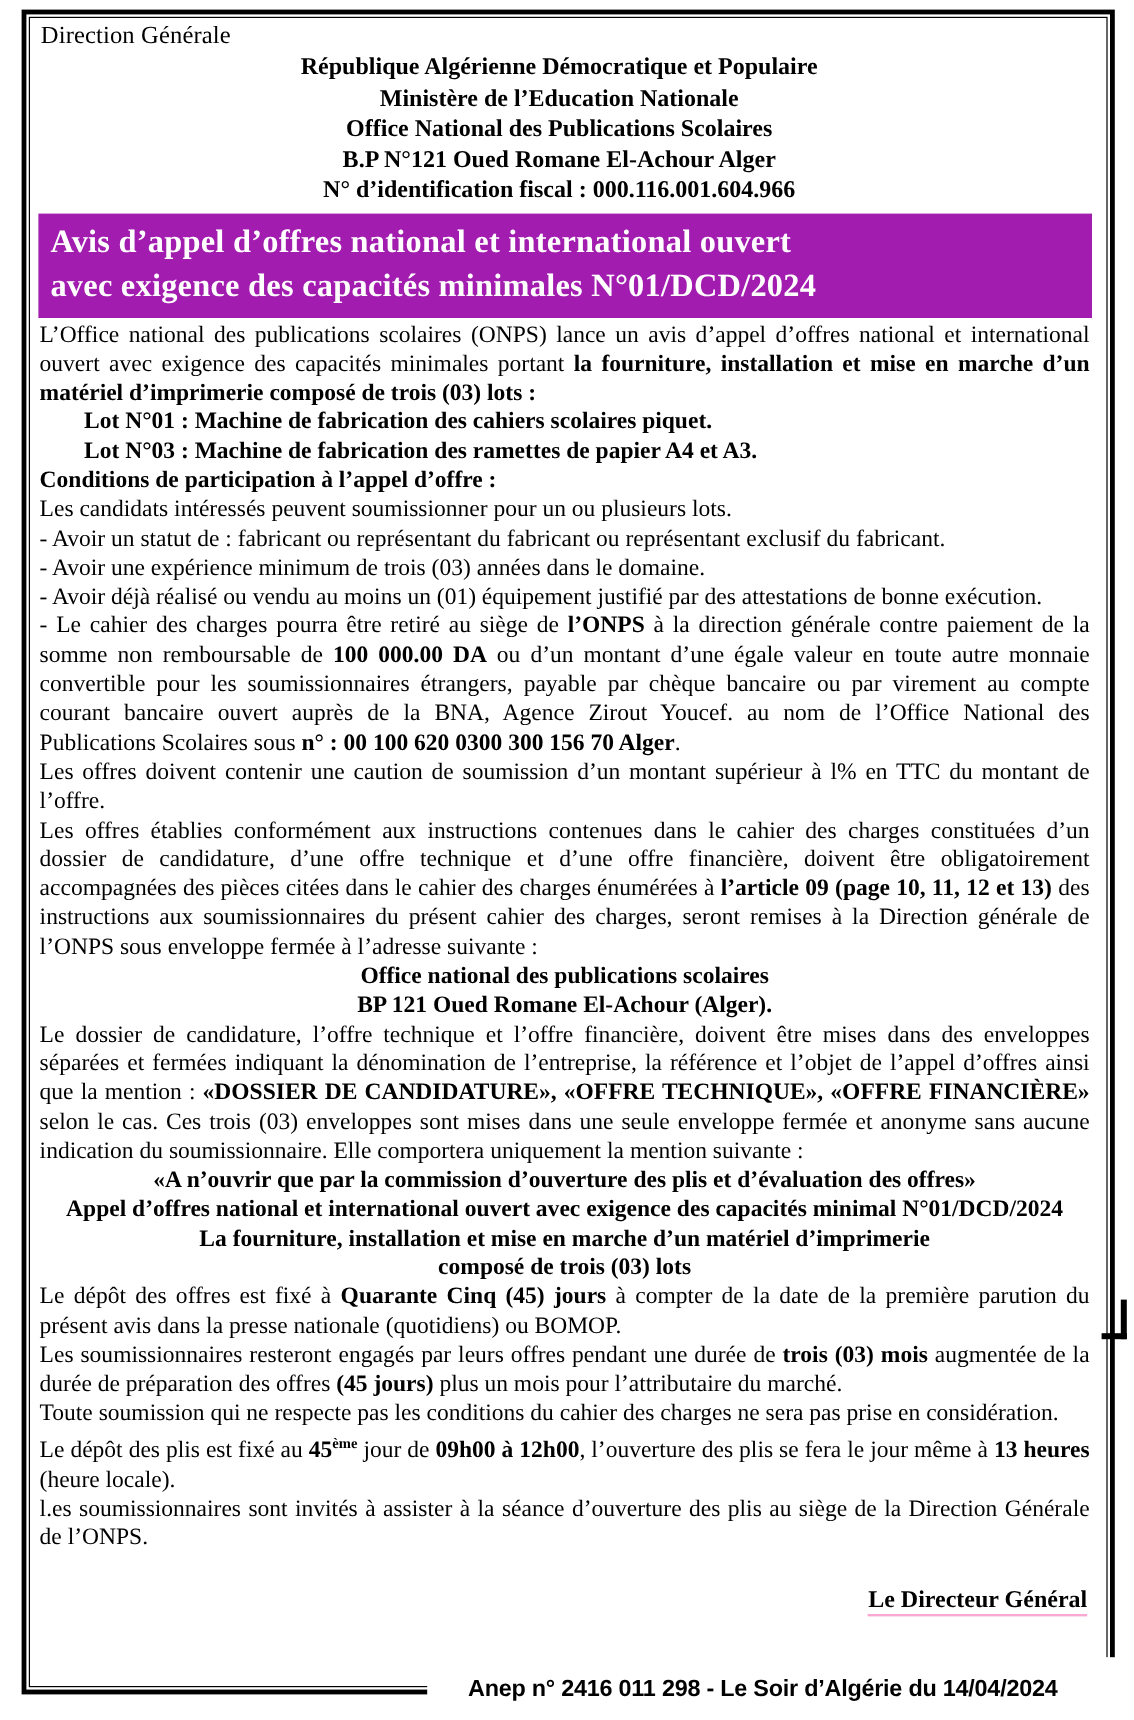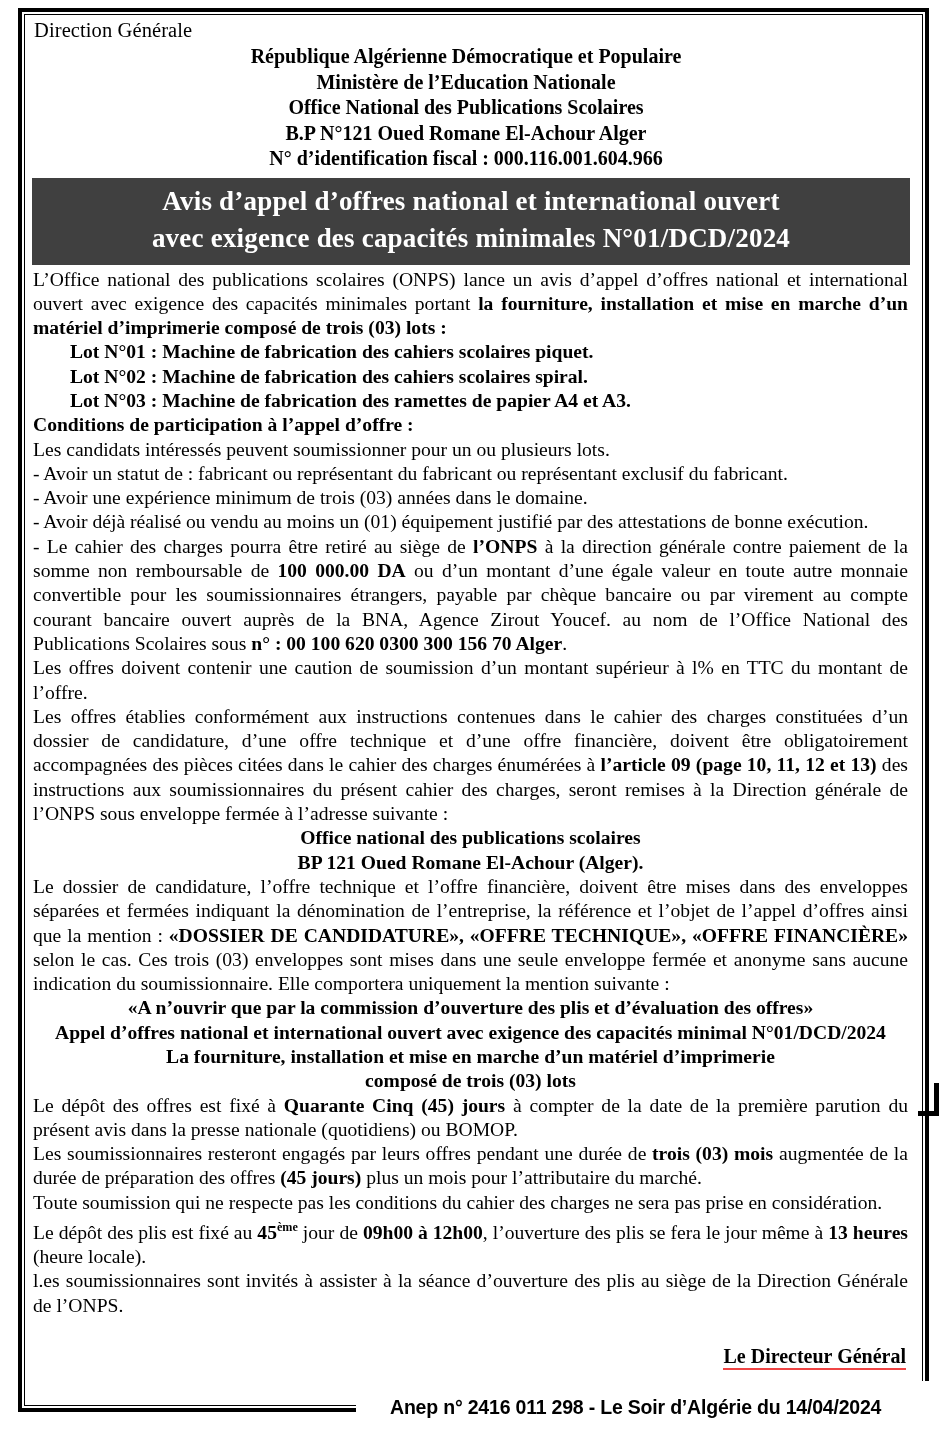--- a/index.html
+++ b/index.html
@@ -88,23 +88,23 @@
     text-align: center;
     font-weight: bold;
     font-size: 20px;
     line-height: 25.5px;
     margin-top: 1px;
     padding-right: 14px;
   }
 
   
   .banner {
-    background: #404040;
+    background: #a21caf;
     color: #ffffff;
-    text-align: center;
+    text-align: left;
     font-weight: bold;
     font-size: 27px;
     line-height: 37px;
     padding: 5px 10px 8px 10px;
     margin: 6px 6px 0 2px;
     letter-spacing: 0.2px;
   }
 
   
   .body-text {
@@ -133,21 +133,21 @@
   }
 
   .sig {
     text-align: right;
     font-weight: bold;
     font-size: 20px;
     margin-top: 26px;
     padding-right: 2px;
   }
   .sig span {
-    border-bottom: 2px solid #ef4444;
+    border-bottom: 2px solid #f9a8d4;
     padding-bottom: 1px;
   }
 
   
   .anep {
     position: absolute;
     left: 390px;
     top: 1396px;
     font-family: "Liberation Sans", "DejaVu Sans", sans-serif;
     font-weight: bold;
@@ -184,21 +184,20 @@
     <div class="banner">
       <div>Avis d’appel d’offres national et international ouvert</div>
       <div>avec exigence des capacités minimales N°01/DCD/2024</div>
     </div>
 
     <div class="body-text">
 
       <p><span>L’Office national des publications scolaires (ONPS) lance un avis d’appel d’offres national et international ouvert avec exigence des capacités minimales portant </span><span class="b">la fourniture, installation et mise en marche d’un matériel d’imprimerie composé de trois (03) lots :</span></p>
 
       <p class="lot">Lot N°01 : Machine de fabrication des cahiers scolaires piquet.</p>
-      <p class="lot">Lot N°02 : Machine de fabrication des cahiers scolaires spiral.</p>
       <p class="lot">Lot N°03 : Machine de fabrication des ramettes de papier A4 et A3.</p>
 
       <p class="nojust b">Conditions de participation à l’appel d’offre :</p>
 
       <p class="nojust">Les candidats intéressés peuvent soumissionner pour un ou plusieurs lots.</p>
 
       <p class="nojust">- Avoir un statut de : fabricant ou représentant du fabricant ou représentant exclusif du fabricant.</p>
       <p class="nojust">- Avoir une expérience minimum de trois (03) années dans le domaine.</p>
       <p class="nojust">- Avoir déjà réalisé ou vendu au moins un (01) équipement justifié par des attestations de bonne exécution.</p>
 

